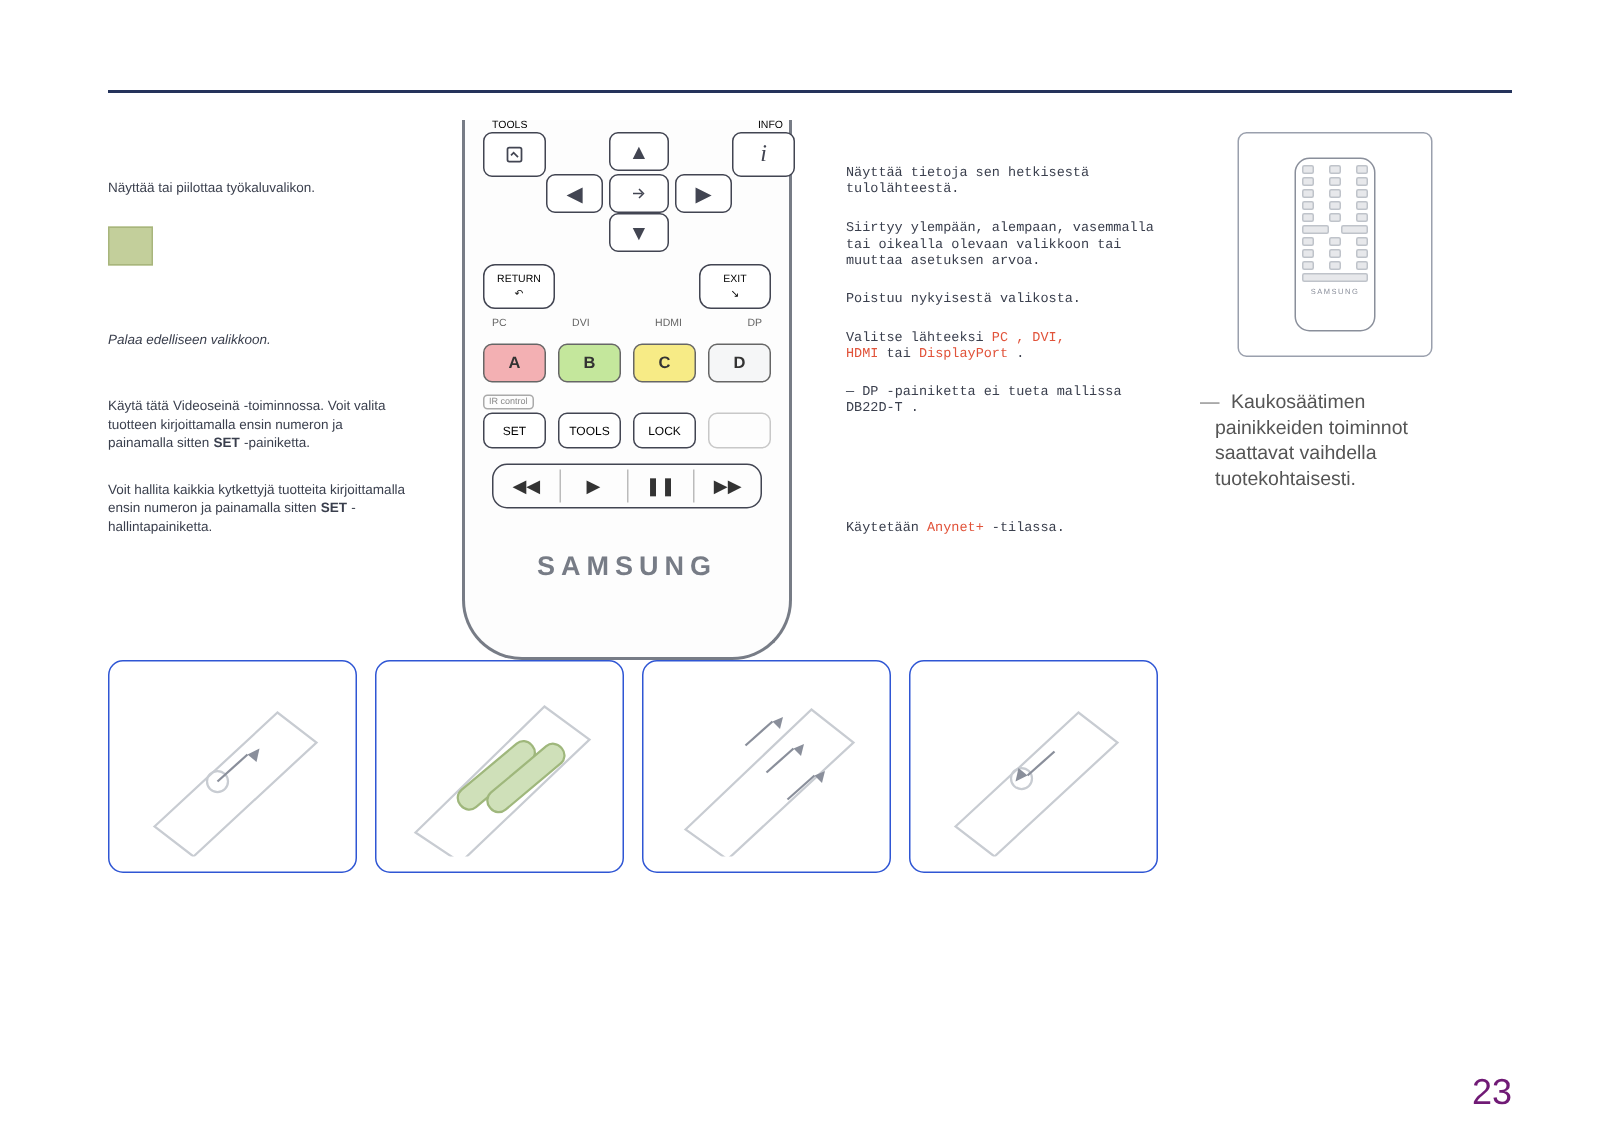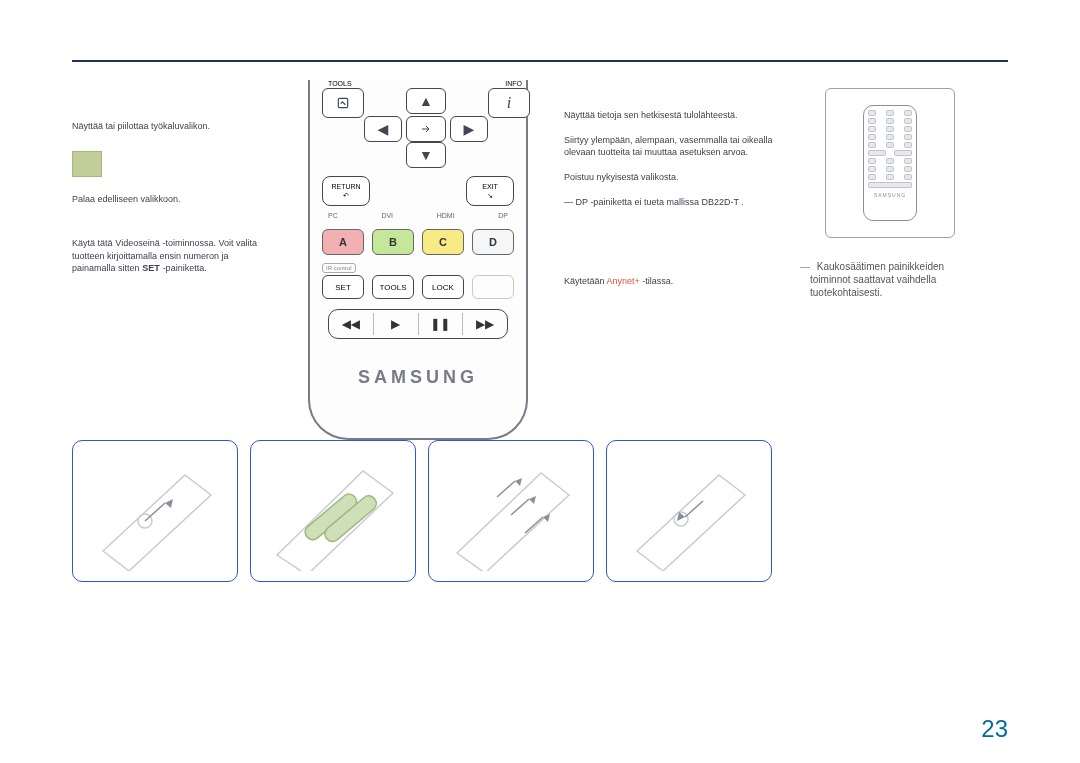--- a/index.html
+++ b/index.html
@@ -3,21 +3,21 @@
 <meta charset="utf-8">
 <style>
 * { box-sizing: border-box; margin: 0; padding: 0; }
 body { width: 1080px; height: 763px; font-family: Arial, sans-serif; background: #fff; position: relative; color: #000; font-size: 10px; }
 
 .page { position: relative; width: 100%; height: 100%; padding: 32px 72px 36px 72px; }
 .top-rule { height: 2px; background: #25335b; margin: 28px 0 18px 0; }
 .cols { display: flex; gap: 16px; }
 .col-left { width: 200px; padding-top: 40px; }
 .col-center { width: 260px; display: flex; justify-content: center; }
-.col-right { width: 220px; padding-top: 30px; }
+.col-right { width: 220px; padding-top: 30px; font-family: Liberation Mono, monospace; }
 .col-aside { width: 180px; padding-top: 8px; }
 
 .remote { width: 220px; height: 360px; border: 2px solid #777c86; border-top: none; border-radius: 0 0 40px 40px; background: #fdfdfd; padding: 8px 12px 16px; position: relative; }
 .btn { border: 1px solid #424552; border-radius: 6px; background: #fff; font-size: 8px; display: flex; align-items: center; justify-content: center; }
 .btn-small { width: 42px; height: 30px; }
 .row5 { display: flex; justify-content: space-between; margin-bottom: 6px; }
 .dpad-wrap { position: relative; display: flex; justify-content: center; margin: 0 0 8px 0; }
 .dpad { position: relative; width: 124px; height: 80px; }
 .arrow-btn { border: 1px solid #424552; border-radius: 6px; background: #fff; position: absolute; display: flex; align-items: center; justify-content: center; font-size: 14px; color: #424552; }
 .arrow-up { top: 0; left: 42px; width: 40px; height: 26px; }
@@ -56,50 +56,55 @@
 .right-block { margin-bottom: 14px; font-size: 9px; line-height: 1.25; color: #3a3f4d; }
 .red { color: #e1533a; }
 .muted { color: #3a3f4d; }
 
 .aside-remote-box { width: 130px; height: 150px; border: 1px solid #9aa0ad; border-radius: 6px; margin: 0 auto; display: flex; align-items: center; justify-content: center; }
 .mini-remote { width: 54px; height: 116px; border: 1px solid #8a8f9b; border-radius: 10px; background: #fff; position: relative; padding: 4px; }
 .mini-row { display: flex; justify-content: space-between; margin-bottom: 2px; }
 .mb { width: 8px; height: 6px; background: #e7e8eb; border: 0.5px solid #bfc3ca; border-radius: 1.5px; }
 .mb-w { width: 18px; }
 .mini-brand { font-size: 5px; letter-spacing: 1px; color: #8a8f9b; text-align: center; margin-top: 4px; }
-.aside-note { font-size: 10px; color: #555; margin-top: 22px; line-height: 1.3; padding-left: 10px; }
+.aside-note { font-size: 13px; color: #555; margin-top: 22px; line-height: 1.3; padding-left: 10px; }
 .aside-note .dash { color: #888; margin-left: -10px; margin-right: 4px; }
 
 .section-title { display: inline-block; background: #f0e680; color: #4f4636; font-size: 14px; padding: 4px 8px; margin: 28px 0 14px; }
 .battery-row { display: flex; gap: 12px; }
 .bat-panel { width: 166px; height: 142px; border: 1.5px solid #2f56d4; border-radius: 10px; background: #fff; display: flex; align-items: center; justify-content: center; color: #b8bcc4; font-size: 10px; position: relative; overflow: hidden; }
 
-.page-num { position: absolute; right: 72px; bottom: 20px; font-size: 24px; color: #0369a1; }
+.page-num { position: absolute; right: 72px; bottom: 20px; font-size: 24px; color: #701a75; }
 </style>
 </head>
 <body>
 
 <div class="page">
   <div class="top-rule"></div>
   <div class="cols">
 
     <div class="col-left">
       <div class="left-block">
         <span class="txt">Näyttää tai piilottaa työkaluvalikon.</span>
       </div>
       <div class="swatch"></div>
-      <div class="left-block" style="margin-top:16px;">
+      <div class="left-block" style="margin-top:44px;font-style:italic;">
         <span class="txt">Palaa edelliseen valikkoon.</span>
       </div>
       <div class="left-block" style="margin-top:32px;">
         <span class="txt">Käytä tätä</span>
         <span class="txt red">Videoseinä</span>
         <span class="txt">-toiminnossa. Voit valita tuotteen kirjoittamalla ensin numeron ja painamalla sitten</span>
         <span class="txt" style="font-weight:600">SET</span>
         <span class="txt">-painiketta.</span>
+      </div>
+      <div class="left-block">
+        <span class="txt">Voit hallita kaikkia kytkettyjä tuotteita kirjoittamalla ensin numeron ja painamalla sitten</span>
+        <span class="txt" style="font-weight:600">SET</span>
+        <span class="txt">-hallintapainiketta.</span>
       </div>
     </div>
 
     <div class="col-center">
       <div class="remote">
         <div class="row5" style="margin-bottom:0;">
           <div class="tools-wrap" style="position:relative;">
             <div class="tiny-label lbl-tools">TOOLS</div>
             <div class="btn btn-small">
               <svg width="14" height="14" viewBox="0 0 24 24" fill="none" stroke="#424552" stroke-width="2">
@@ -171,22 +176,31 @@
           <div class="sep"></div>
           <div class="seg">▶▶</div>
         </div>
 
         <div class="brand">SAMSUNG</div>
       </div>
     </div>
 
     <div class="col-right">
       <div class="right-block"><span>Näyttää tietoja sen hetkisestä tulolähteestä.</span></div>
-      <div class="right-block"><span>Siirtyy ylempään, alempaan, vasemmalla tai oikealla olevaan tuotteita tai muuttaa asetuksen arvoa.</span></div>
+      <div class="right-block"><span>Siirtyy ylempään, alempaan, vasemmalla tai oikealla olevaan valikkoon tai muuttaa asetuksen arvoa.</span></div>
       <div class="right-block"><span>Poistuu nykyisestä valikosta.</span></div>
+      <div class="right-block">
+        <span>Valitse lähteeksi </span>
+        <span class="red">PC</span>
+        <span class="red">, DVI,</span><br>
+        <span class="red">HDMI</span>
+        <span> tai </span>
+        <span class="red">DisplayPort</span>
+        <span>.</span>
+      </div>
       <div class="right-block">
         <span class="muted">―</span>
         <span>DP</span>
         <span>-painiketta ei tueta mallissa</span>
         <span>DB22D-T</span>
         <span>.</span>
       </div>
       <div class="right-block" style="margin-top:68px;">
         <span>Käytetään </span>
         <span class="red">Anynet+</span>

